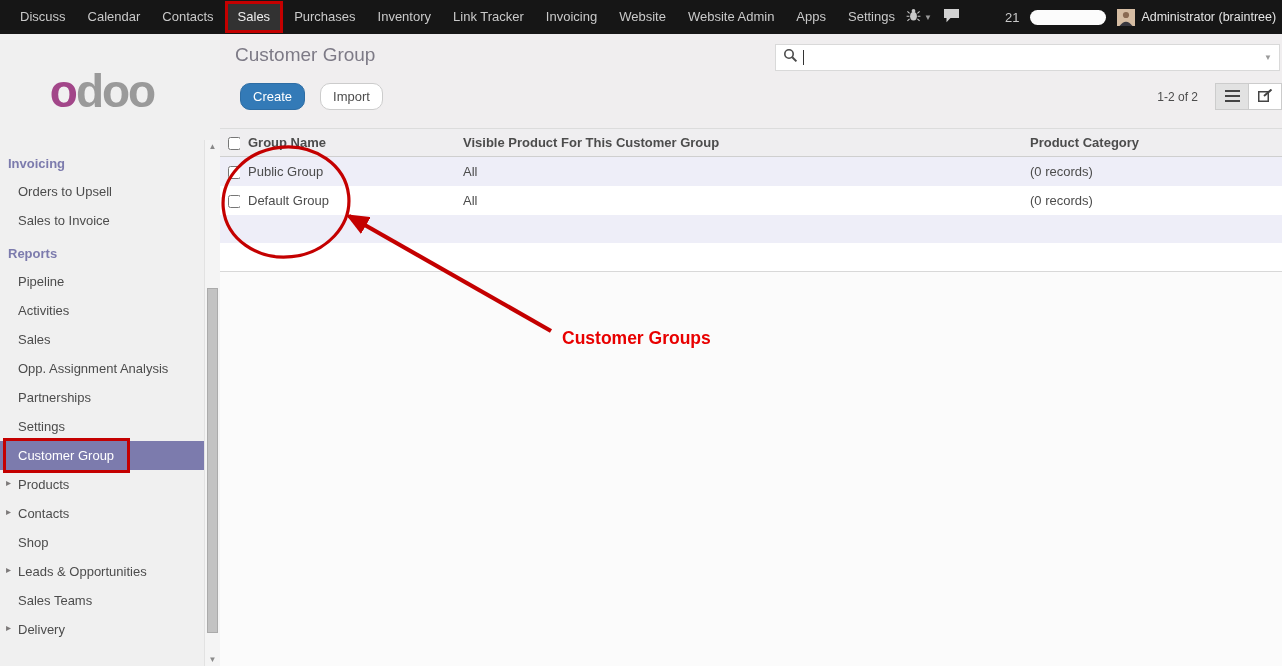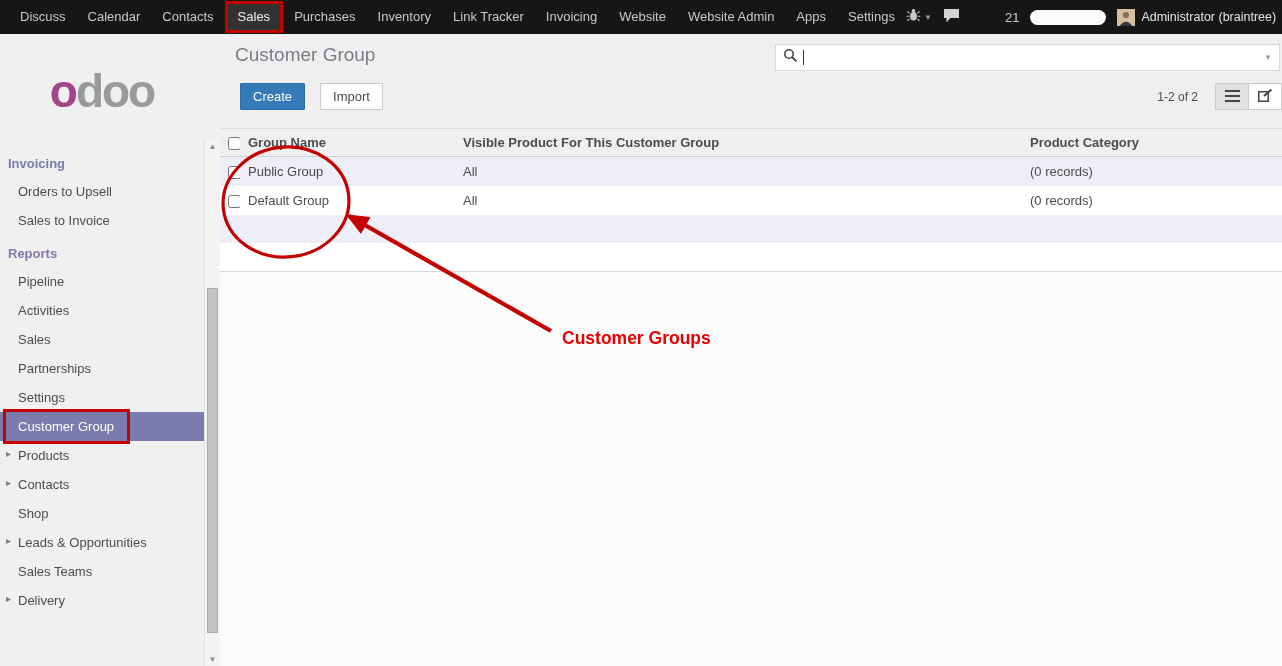--- a/index.html
+++ b/index.html
@@ -46,21 +46,21 @@
   
   .content{position:absolute;left:220px;top:34px;right:0;bottom:0;background:#fbfbfb;}
   .control{position:relative;height:94px;background:#f0eeef;}
   .page-title{position:absolute;left:15px;top:10px;font-size:19px;color:#7d7a86;}
   .searchbox{position:absolute;top:10px;left:555px;right:2px;height:27px;background:#fff;
              border:1px solid #d9d9d9;box-sizing:border-box;display:flex;align-items:center;padding:0 7px;}
   .searchbox input{flex:1;border:none;outline:none;font-size:13px;background:transparent;
                    font-family:"Liberation Sans",sans-serif;margin-left:4px;}
   .text-cursor{width:1px;height:15px;background:#333;margin-left:5px;}
   .btn-row{position:absolute;left:20px;top:49px;display:flex;gap:15px;}
-  .btn{font-size:13px;padding:5px 12px;border-radius:1px;cursor:pointer;font-family:"Liberation Sans",sans-serif;}
+  .btn{font-size:13px;padding:5px 12px;border-radius:10px;cursor:pointer;font-family:"Liberation Sans",sans-serif;}
   .btn-create{background:var(--primary-button,#337ab7);color:#fff;border:1px solid #2e6da4;}
   .btn-import{background:#fff;color:#4c4c4c;border:1px solid #ccc;}
   .pager{position:absolute;right:84px;top:56px;font-size:12px;color:#4c4c4c;}
   .switcher{position:absolute;right:0;top:49px;display:flex;}
   .vbtn{width:34px;height:27px;border:1px solid #ccc;background:#fff;display:flex;align-items:center;
         justify-content:center;cursor:pointer;box-sizing:border-box;margin-left:-1px;}
   .vbtn.active{background:#e2e2e2;}
 
   
   table.list{position:absolute;top:94px;left:0;right:0;width:100%;border-collapse:collapse;
@@ -137,20 +137,21 @@
     </div>
     <nav class="side-nav">
       <div class="side-heading">Invoicing</div>
       <div class="side-item">Orders to Upsell</div>
       <div class="side-item">Sales to Invoice</div>
 
       <div class="side-heading">Reports</div>
       <div class="side-item">Pipeline</div>
       <div class="side-item">Activities</div>
       <div class="side-item">Sales</div>
+      <div class="side-item">Opp. Assignment Analysis</div>
       <div class="side-item">Partnerships</div>
 
       <div class="side-item">Settings</div>
       <div class="side-item selected">
         <span>Customer Group</span>
         <span class="ann-box"></span>
       </div>
       <div class="side-item">
         <span class="tri">▸</span>
         <span>Products</span>

